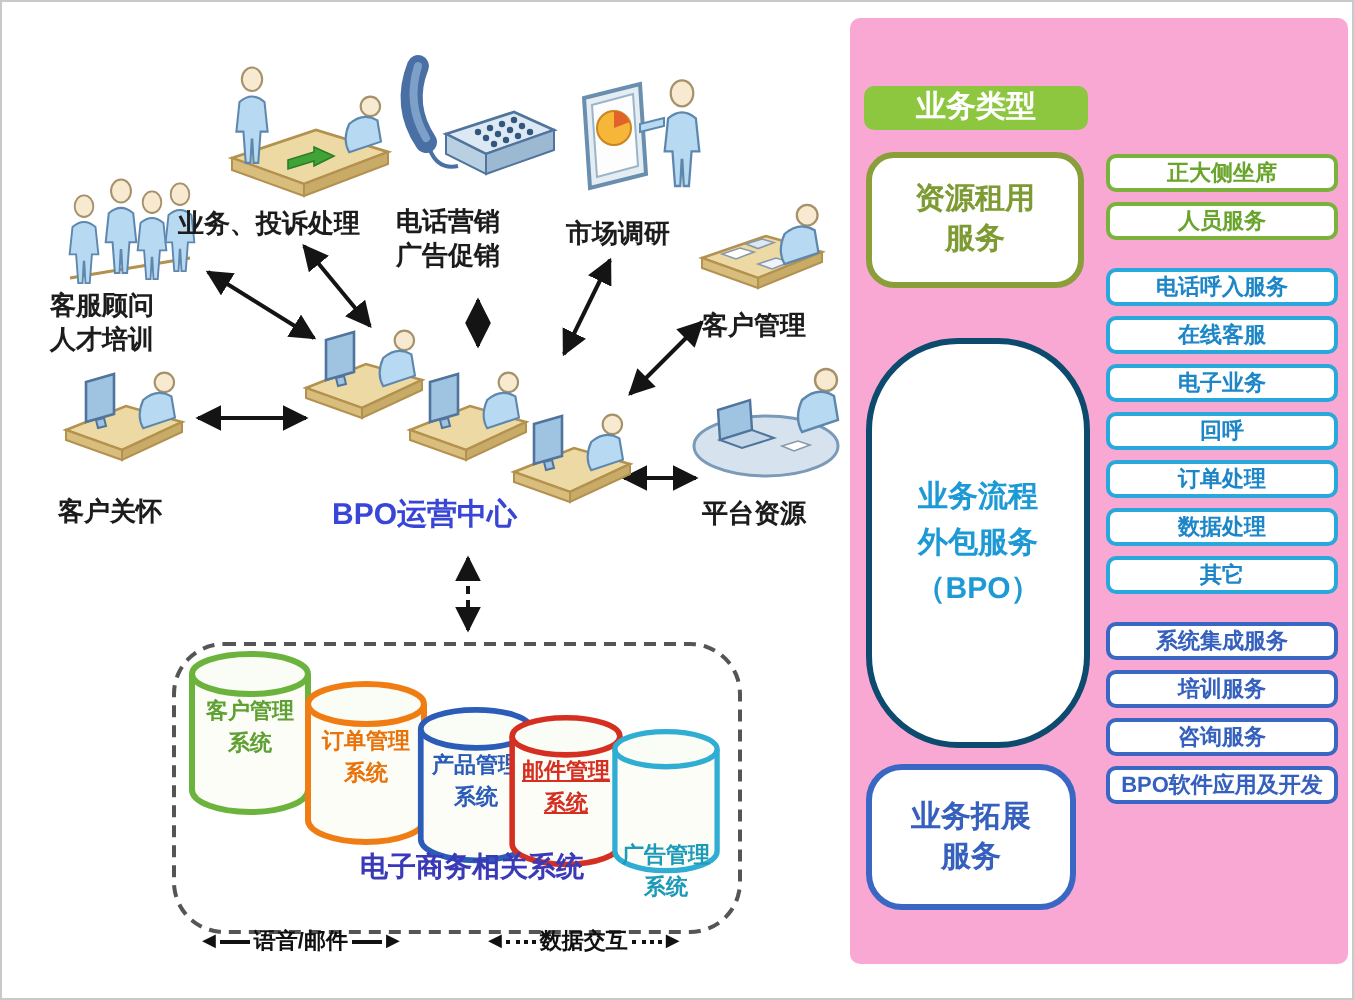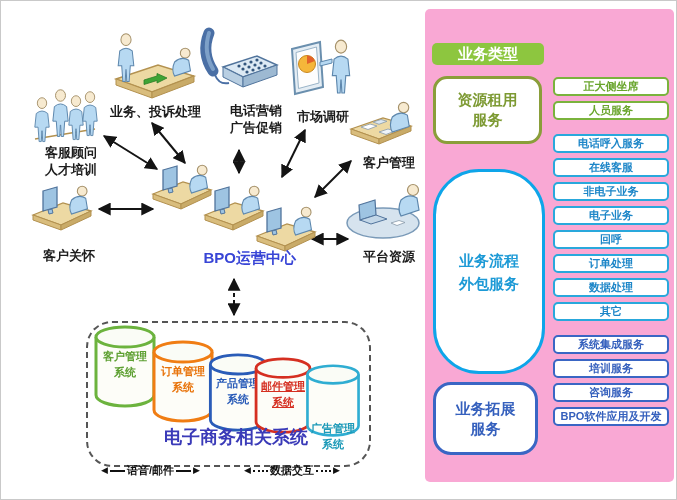--- a/index.html
+++ b/index.html
@@ -3,44 +3,44 @@
 <meta charset="utf-8">
 <style>
   html,body{margin:0;padding:0;background:#fff;}
   .stage{
     position:relative;width:677px;height:500px;box-sizing:border-box;
     background:#fff;border:1px solid #c9c9c9;overflow:hidden;
     font-family:"Liberation Sans","DejaVu Sans",sans-serif;
   }
   
   .arrows{position:absolute;left:0;top:0;pointer-events:none;}
-  .node-label{position:absolute;font-size:13px;font-weight:600;color:#1c1c1c;text-align:right;line-height:17px;white-space:nowrap;}
+  .node-label{position:absolute;font-size:13px;font-weight:600;color:#1c1c1c;text-align:left;line-height:17px;white-space:nowrap;}
   .bpo-label{font-size:15px;font-weight:bold;color:#3845d6;}
   .icon{position:absolute;}
   .icon svg{display:block;width:100%;height:100%;}
   
   .db-box{position:absolute;left:85px;top:320px;width:281px;height:142px;border:2px dashed #555;border-radius:26px;}
   .cyl{position:absolute;}
   .cyl svg{display:block;width:100%;height:100%;}
   .cyl .cl{position:absolute;left:0;right:0;top:27%;text-align:center;font-size:11px;font-weight:bold;line-height:16px;}
   .c-green .cl{color:#5ea032;} .c-orange .cl{color:#e8730a;} .c-blue .cl{color:#2a5cb8;}
   .c-red .cl{color:#d52f21;text-decoration:underline;} .c-cyan .cl{color:#1d9ab8;margin-top:36px;}
-  .ecom-title{position:absolute;left:160px;top:424px;width:150px;text-align:center;font-size:18px;font-weight:bold;color:#3a3ab8;white-space:nowrap;}
+  .ecom-title{position:absolute;left:160px;top:424px;width:150px;text-align:center;font-size:14px;font-weight:bold;color:#3a3ab8;white-space:nowrap;}
   .legend{position:absolute;display:flex;align-items:center;gap:2px;font-size:11px;font-weight:bold;color:#111;white-space:nowrap;}
   .legend .tri{font-size:9px;line-height:1;color:#111;}
   .legend .seg{width:15px;height:0;border-top:2px solid #111;}
   .legend .seg.dot{border-top:2px dotted #111;}
   
   .panel{position:absolute;left:424px;top:8px;width:249px;height:473px;background:#f9a8d4;border-radius:5px;}
   .pill{position:absolute;height:22px;line-height:22px;background:#8dc63f;color:#fff;
         font-size:15px;font-weight:bold;text-align:center;border-radius:5px;}
   .type-box{position:absolute;background:#fff;display:flex;flex-direction:column;align-items:center;justify-content:center;
         font-weight:bold;font-size:15px;text-align:center;box-sizing:border-box;}
   .tb-green{border:3px solid #8a9e3a;color:#7d9a33;border-radius:14px;line-height:20px;}
-  .tb-cyan{border:3px solid #0ea5e9;color:#1d9ad6;border-radius:46px;line-height:23px;}
+  .tb-cyan{border:3px solid #0c4a6e;color:#1d9ad6;border-radius:46px;line-height:23px;}
   .tb-navy{border:3px solid #3a66c4;color:#3560bd;border-radius:18px;line-height:20px;}
   .fn-col{position:absolute;left:128px;top:68px;width:116px;display:flex;flex-direction:column;gap:5px;}
   .fn{height:19px;background:#fff;border-radius:5px;display:flex;align-items:center;justify-content:center;
       font-size:11px;font-weight:bold;box-sizing:border-box;white-space:nowrap;}
   .fn.green{border:2px solid #7ab33c;color:#69a52c;}
   .fn.blue{border:2px solid #29a8dc;color:#1d86c8;}
   .fn.navy{border:2px solid #3a66c4;color:#3560bd;}
   .fn.gap{margin-top:9px;}
 </style>
 </head>
@@ -266,32 +266,32 @@
   <div class="panel">
     <div class="pill" style="left:7px;top:34px;width:112px;">业务类型</div>
 
     <div class="type-box tb-green" style="left:8px;top:67px;width:109px;height:68px;">
       <div>资源租用</div>
       <div>服务</div>
     </div>
     <div class="type-box tb-cyan" style="left:8px;top:160px;width:112px;height:205px;">
       <div>业务流程</div>
       <div>外包服务</div>
+      <div>（BPO）</div>
     </div>
     <div class="type-box tb-navy" style="left:8px;top:373px;width:105px;height:73px;">
       <div>业务拓展</div>
       <div>服务</div>
     </div>
 
     <div class="fn-col">
       <div class="fn green">正大侧坐席</div>
       <div class="fn green">人员服务</div>
       <div class="fn blue gap">电话呼入服务</div>
       <div class="fn blue">在线客服</div>
-      <div class="fn blue">非电子业务</div>
       <div class="fn blue">电子业务</div>
       <div class="fn blue">回呼</div>
       <div class="fn blue">订单处理</div>
       <div class="fn blue">数据处理</div>
       <div class="fn blue">其它</div>
       <div class="fn navy gap">系统集成服务</div>
       <div class="fn navy">培训服务</div>
       <div class="fn navy">咨询服务</div>
       <div class="fn navy">BPO软件应用及开发</div>
     </div>

